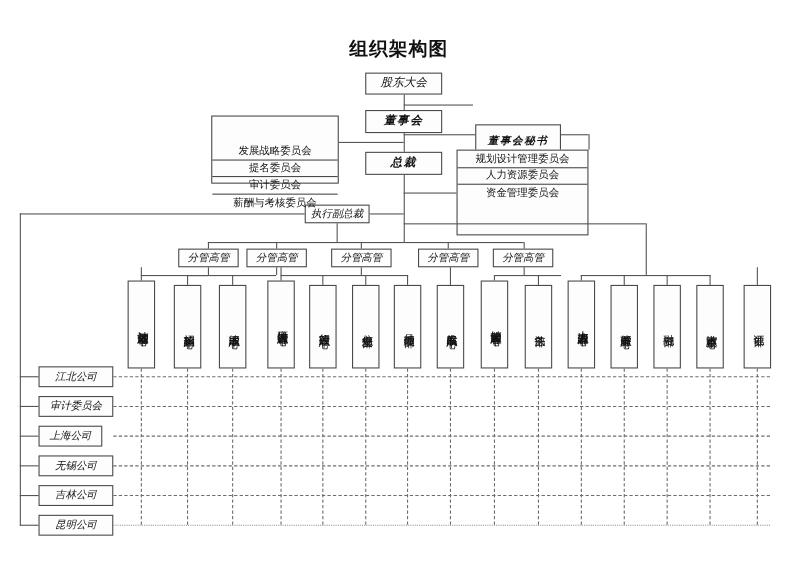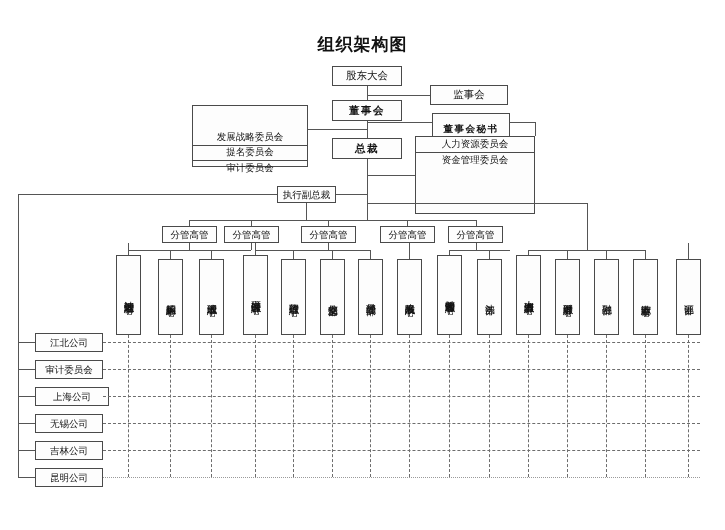--- a/index.html
+++ b/index.html
@@ -13,21 +13,21 @@
   .title{
     position:absolute;left:0;top:33px;width:725px;text-align:center;
     font-size:17px;font-weight:bold;color:#111;letter-spacing:1px;
   }
 
   .box{
     position:absolute;box-sizing:border-box;
     border:1px solid #4a4a4a;background:#fdfdfd;
     display:flex;align-items:center;justify-content:center;
     font-size:10.5px;color:#111;line-height:1.05;
-    text-align:center;white-space:nowrap;
+    text-align:center;white-space:nowrap;font-style:italic;
   }
   .box.bold{font-weight:bold;letter-spacing:1.5px;}
   .box.sm{font-size:9.5px;}
 
   
   .stack{position:absolute;box-sizing:border-box;border:1px solid #4a4a4a;background:#fdfdfd;}
   .stack .row{
     box-sizing:border-box;border-bottom:1px solid #4a4a4a;
     display:flex;align-items:center;justify-content:center;
     font-size:9.5px;color:#111;white-space:nowrap;
@@ -54,37 +54,38 @@
 </style>
 </head>
 <body>
 
 <div id="root">
 
   <div class="title">组织架构图</div>
 
   <div class="box" style="left:332px;top:66px;width:70px;height:20px;">股东大会</div>
 
-  <div class="box" style="left:430px;top:85px;width:78px;height:20px;">监事会</div>
 
   <div class="box bold" style="left:332px;top:100px;width:70px;height:21px;">董事会</div>
 
   <div class="box bold sm" style="left:432px;top:113px;width:78px;height:32px;">董事会秘书</div>
 
   <div class="box bold" style="left:332px;top:138px;width:70px;height:21px;">总裁</div>
 
   <div class="box sm" style="left:277px;top:186px;width:59px;height:17px;">执行副总裁</div>
 
   <div class="stack" style="left:192px;top:105px;width:116px;height:62px;">
     <div class="row" style="height:15.5px;margin-top:24px;">发展战略委员会</div>
     <div class="row" style="height:15.5px;">提名委员会</div>
     <div class="row" style="height:15.5px;">审计委员会</div>
+    <div class="row" style="height:15.5px;">薪酬与考核委员会</div>
   </div>
 
   <div class="stack" style="left:415px;top:136px;width:120px;height:77.5px;">
+    <div class="row" style="height:15.5px;">规划设计管理委员会</div>
     <div class="row" style="height:15.5px;">人力资源委员会</div>
     <div class="row" style="height:15.5px;">资金管理委员会</div>
   </div>
 
   <div class="box sm" style="left:162px;top:226px;width:55px;height:17px;">分管高管</div>
   <div class="box sm" style="left:224px;top:226px;width:55px;height:17px;">分管高管</div>
   <div class="box sm" style="left:301px;top:226px;width:55px;height:17px;">分管高管</div>
   <div class="box sm" style="left:380px;top:226px;width:55px;height:17px;">分管高管</div>
   <div class="box sm" style="left:448px;top:226px;width:55px;height:17px;">分管高管</div>
 
@@ -129,21 +130,21 @@
     </div>
   <div class="vbox" style="left:633px;top:259px;width:25px;height:76px;">
       <span>审计监察中心</span>
     </div>
   <div class="vbox" style="left:676px;top:259px;width:25px;height:76px;">
       <span>证券部</span>
     </div>
 
   <div class="box sm" style="left:35px;top:333px;width:68px;height:19px;">江北公司</div>
   <div class="box sm" style="left:35px;top:360px;width:68px;height:19px;">审计委员会</div>
-  <div class="box sm" style="left:35px;top:387px;width:74px;height:19px;">上海公司</div>
+  <div class="box sm" style="left:35px;top:387px;width:58px;height:19px;">上海公司</div>
   <div class="box sm" style="left:35px;top:414px;width:68px;height:19px;">无锡公司</div>
   <div class="box sm" style="left:35px;top:441px;width:68px;height:19px;">吉林公司</div>
   <div class="box sm" style="left:35px;top:468px;width:68px;height:19px;">昆明公司</div>
 
   <div class="v" style="left:367px;top:86px;height:14px;"></div>
 
   <div class="h" style="left:367px;top:95px;width:63px;"></div>
 
   <div class="v" style="left:367px;top:121px;height:17px;"></div>
 

